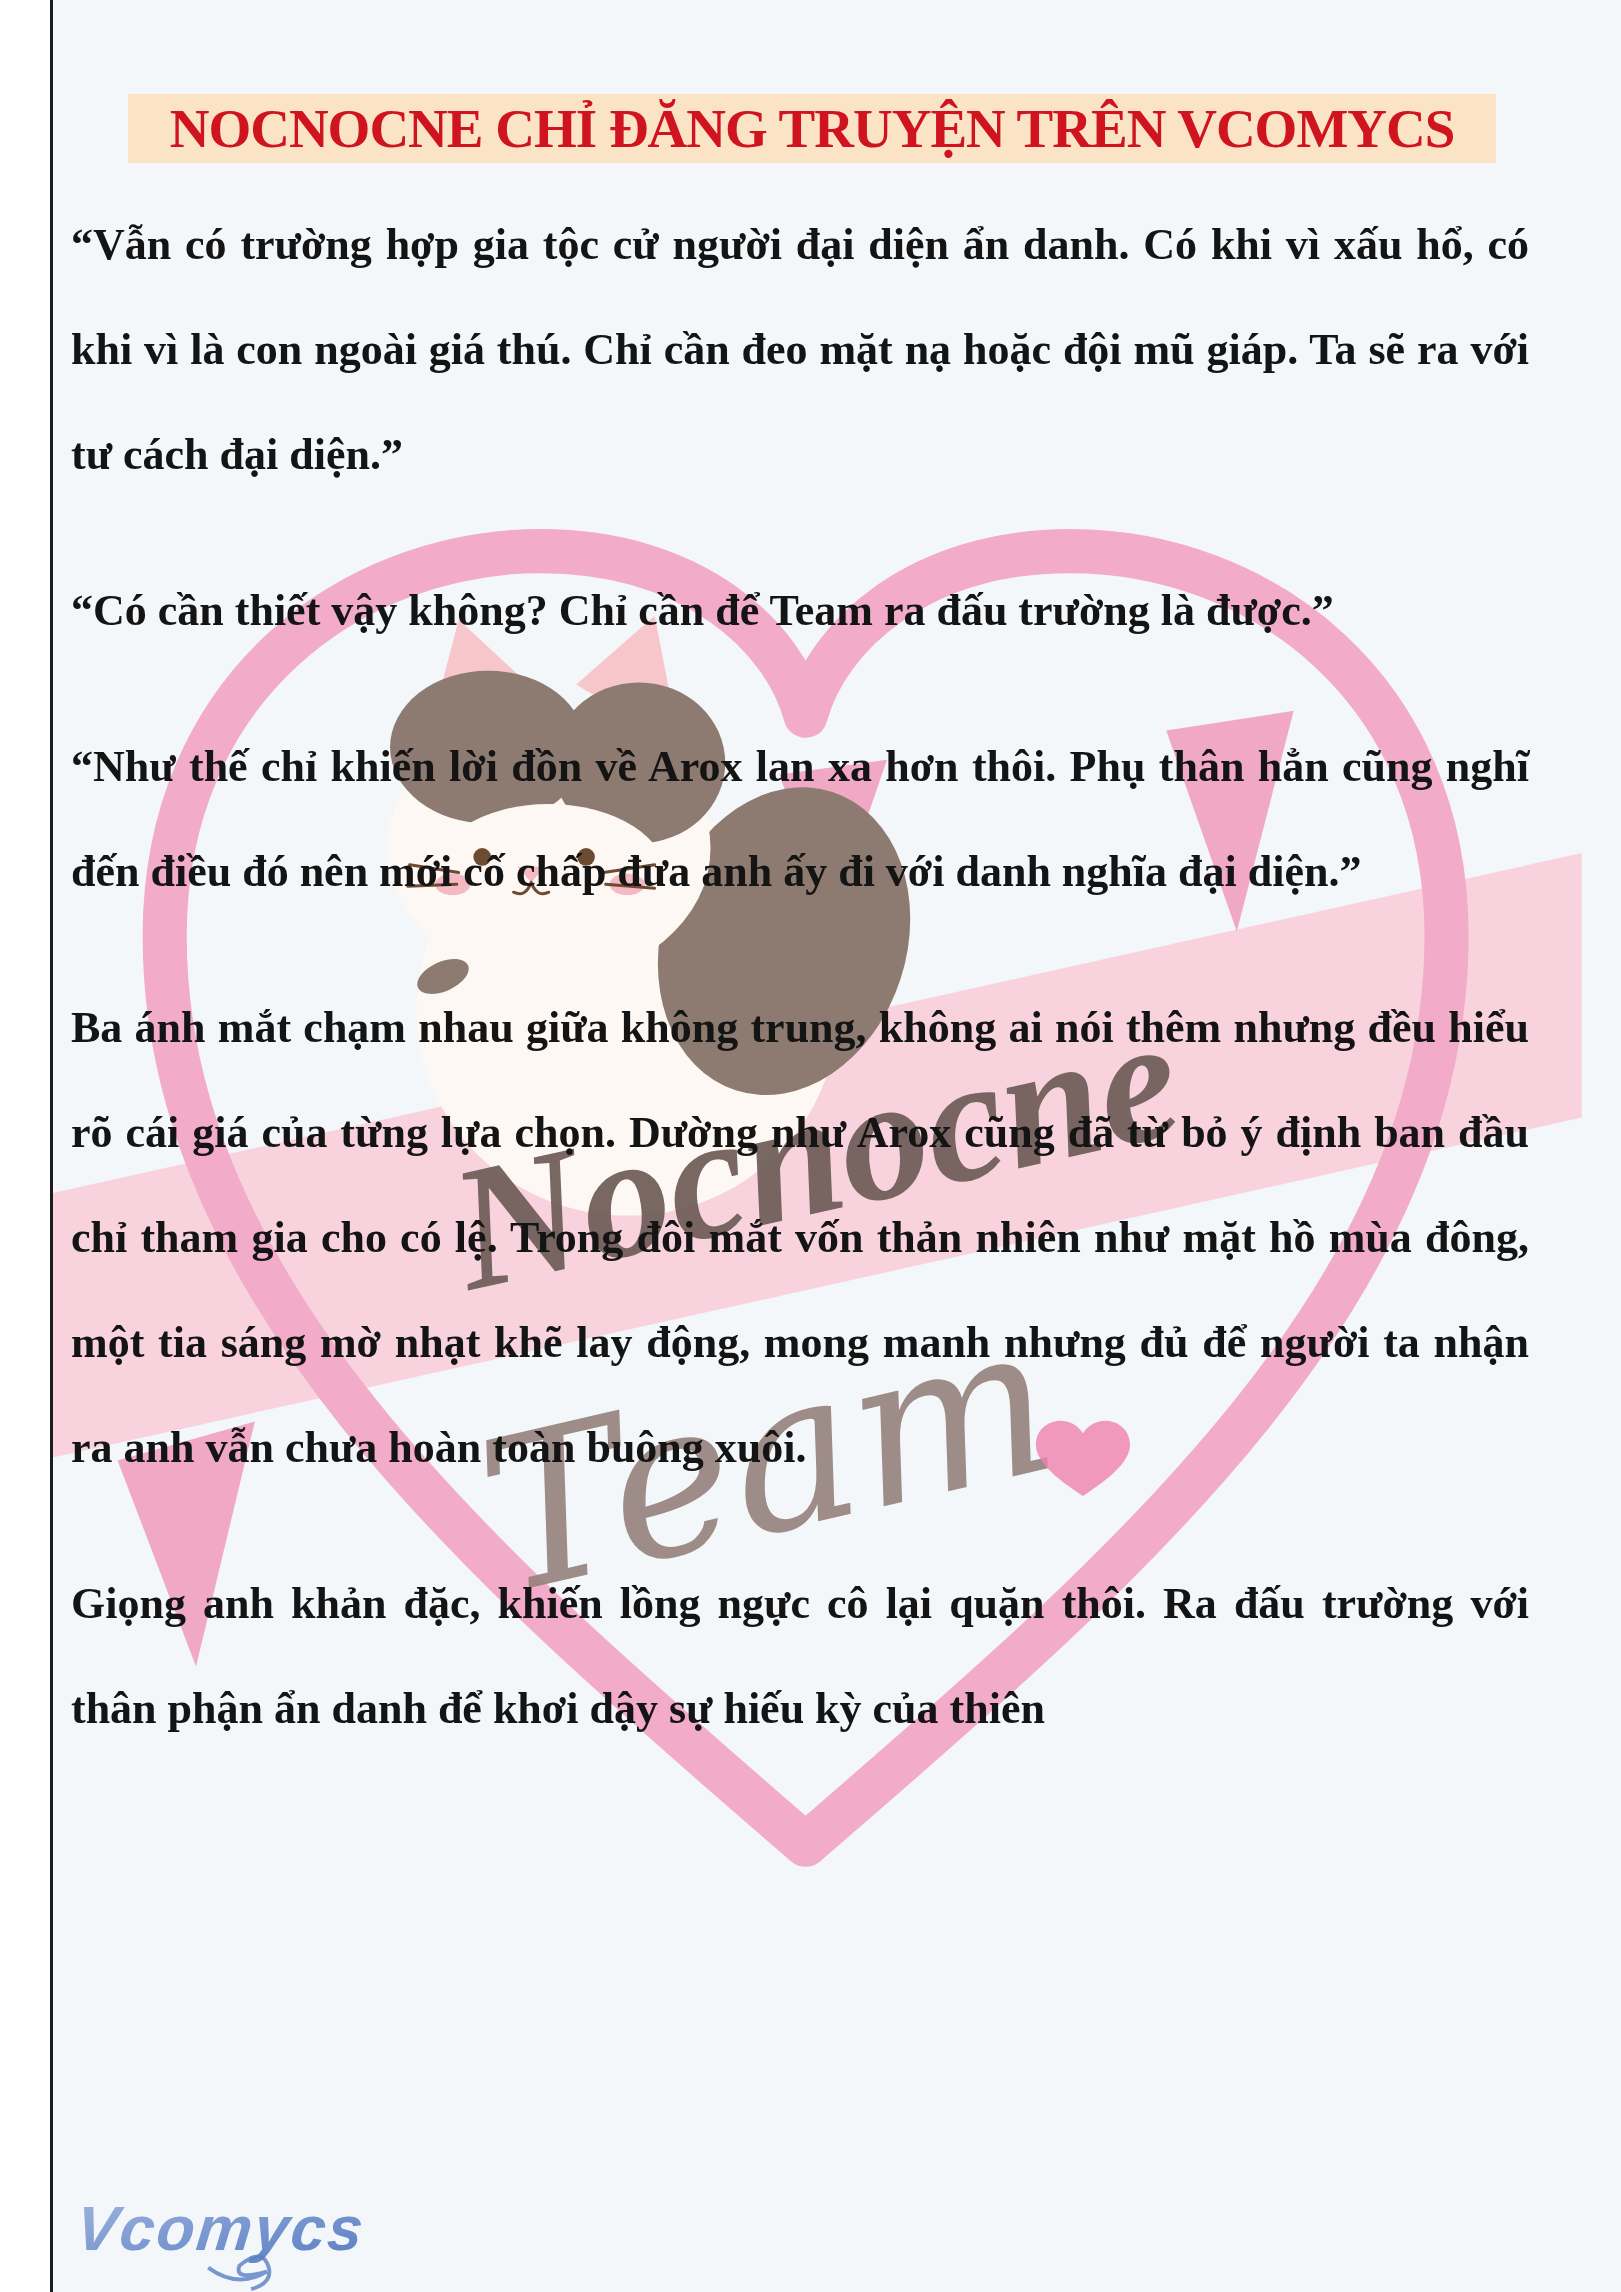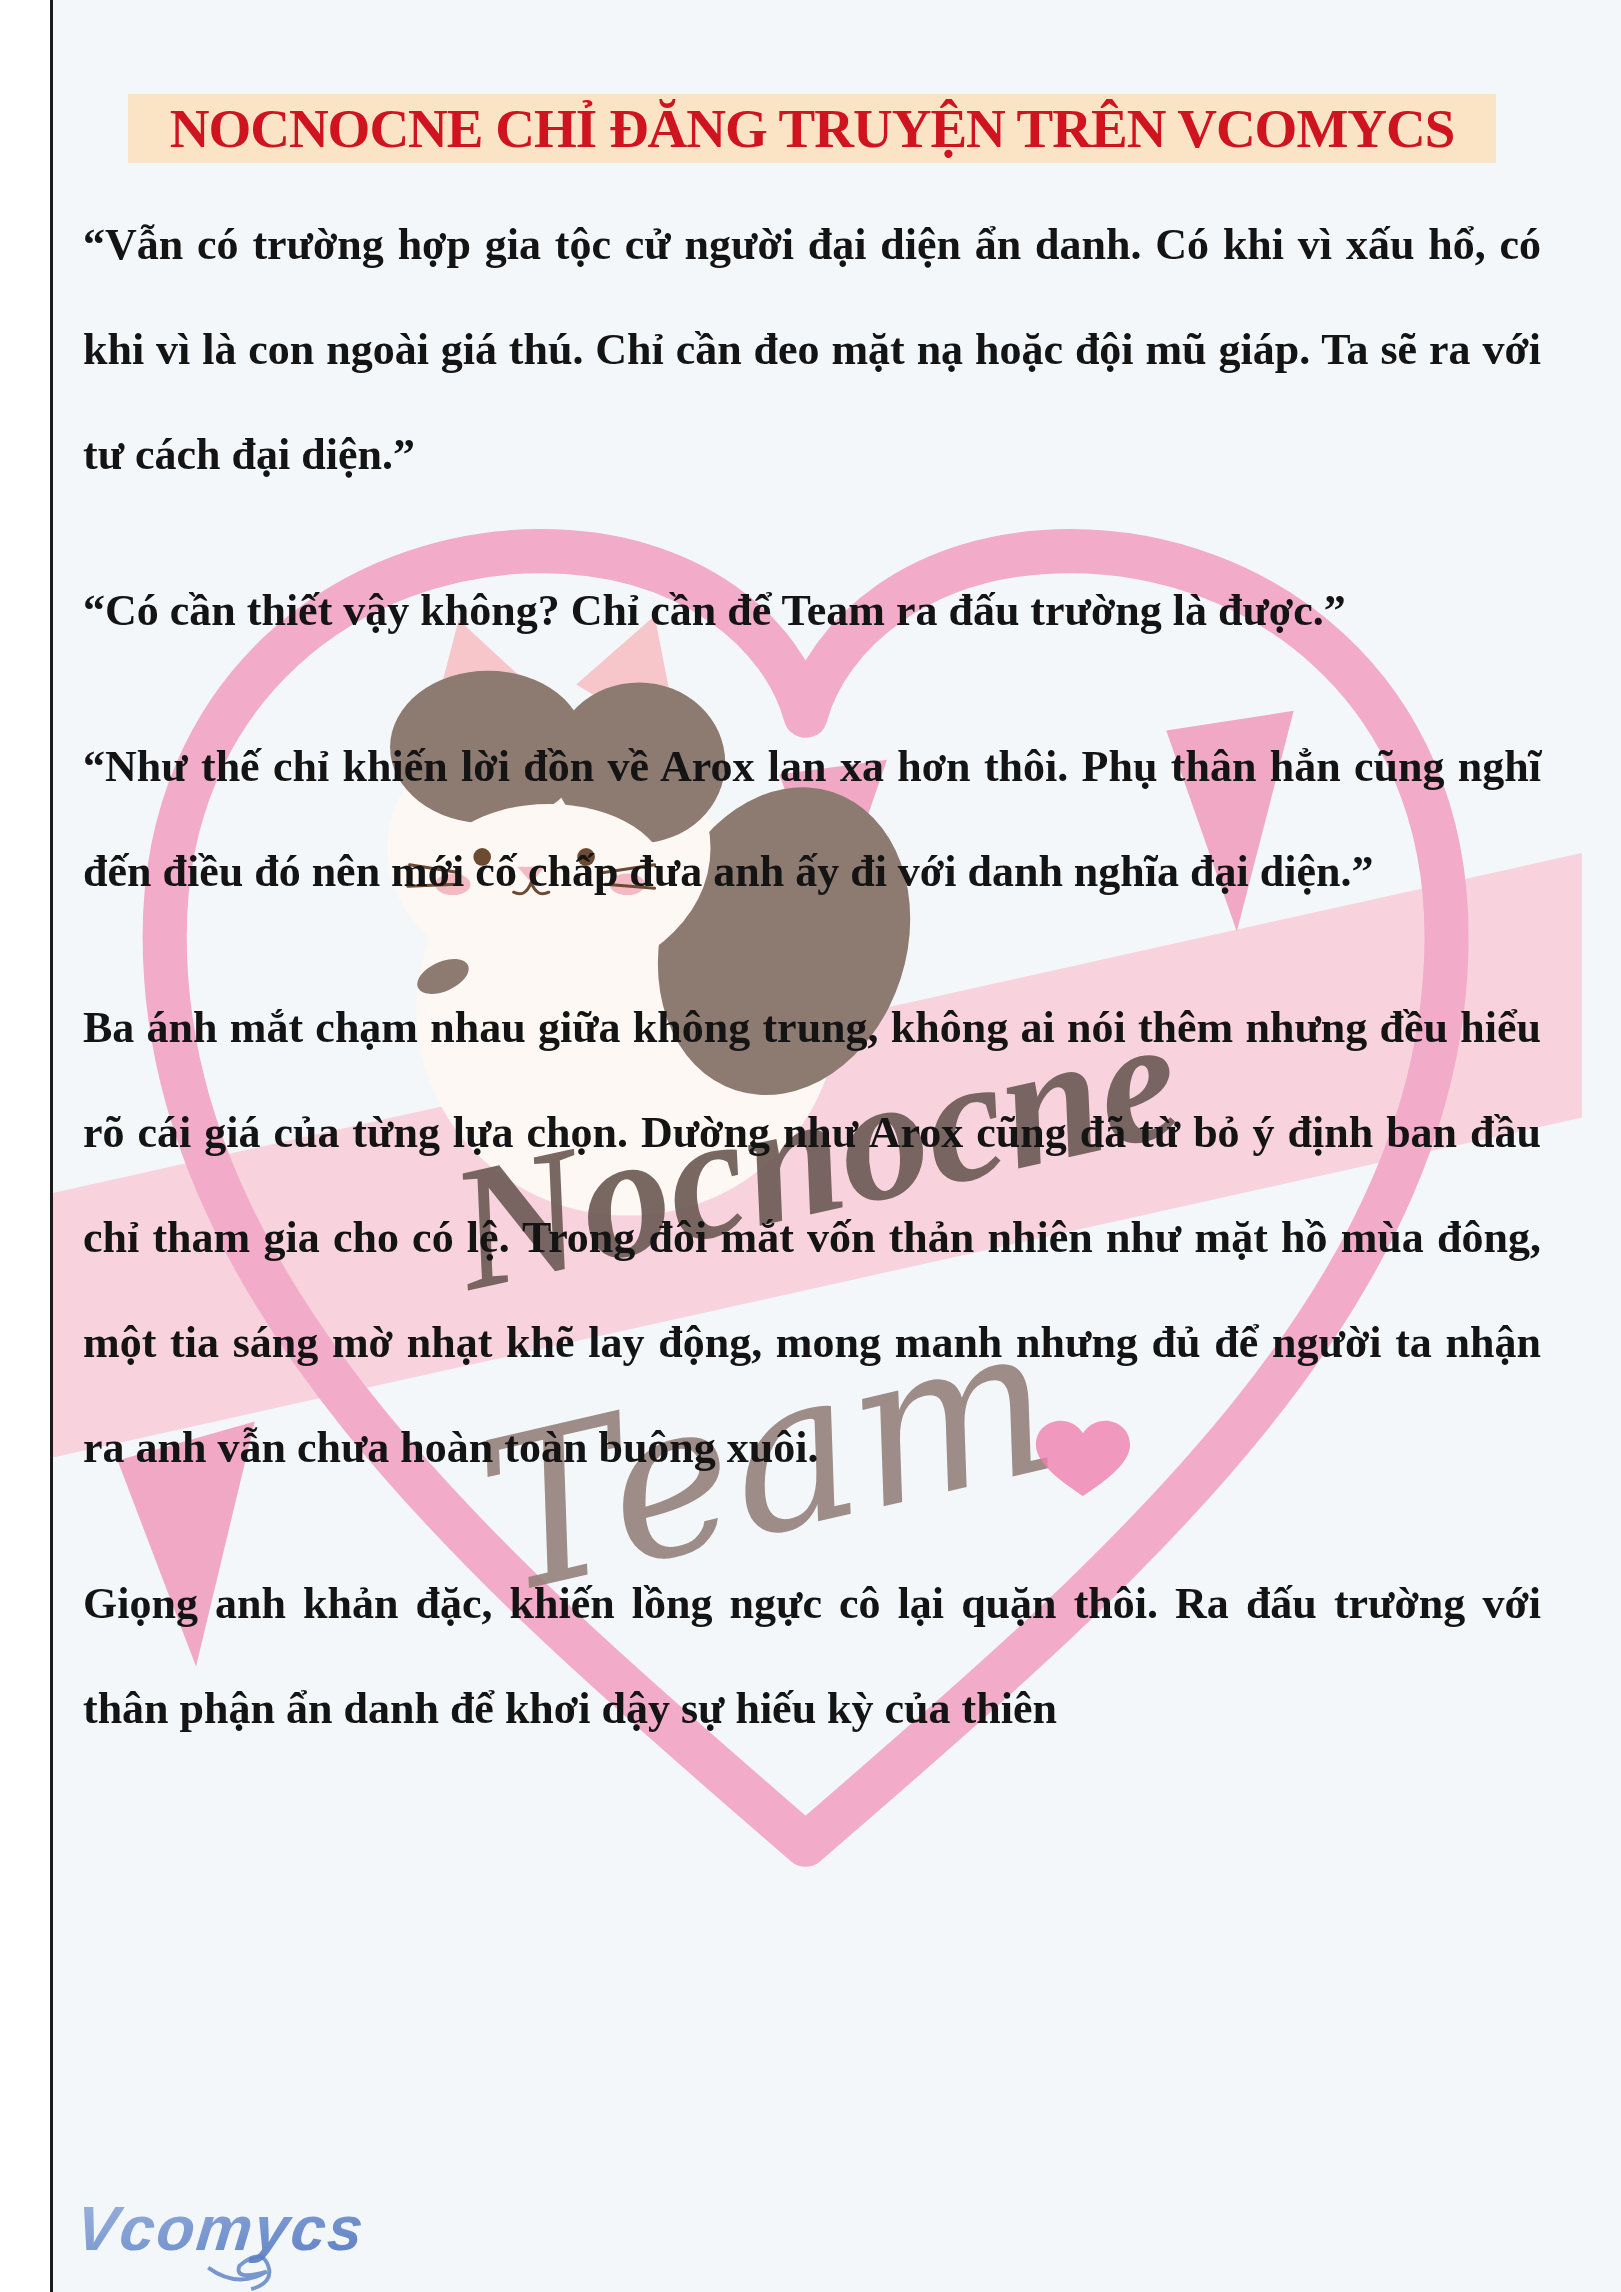--- a/index.html
+++ b/index.html
@@ -19,21 +19,21 @@
 
   .watermark{position:absolute;left:0;top:0;z-index:0;}
 
   .header-wrap{position:absolute;left:83px;top:94px;width:1458px;text-align:center;z-index:2;}
   .header-banner{display:inline-block;background:var(--header_bg);padding:2px 42px;}
   .header-title{
     font-weight:bold;font-size:55px;line-height:65px;color:var(--header_text);
     letter-spacing:-1px;white-space:nowrap;
   }
 
-  .body-text{position:absolute;left:83px;top:192px;width:1458px;z-index:2;}
+  .body-text{position:absolute;left:71px;top:192px;width:1458px;z-index:2;}
   .body-text p{
     margin:0 0 51px 0;font-weight:bold;font-size:44px;line-height:105px;
     color:var(--body_text);text-align:justify;text-justify:inter-word;
   }
 
   .logo-wrap{position:absolute;left:71px;top:2166px;z-index:2;}
 
   
   .w-heart{fill:none;stroke:var(--heart_pink);stroke-width:45;stroke-linecap:round;stroke-linejoin:round;}
   .w-ribbon{fill:var(--ribbon_pink);}

